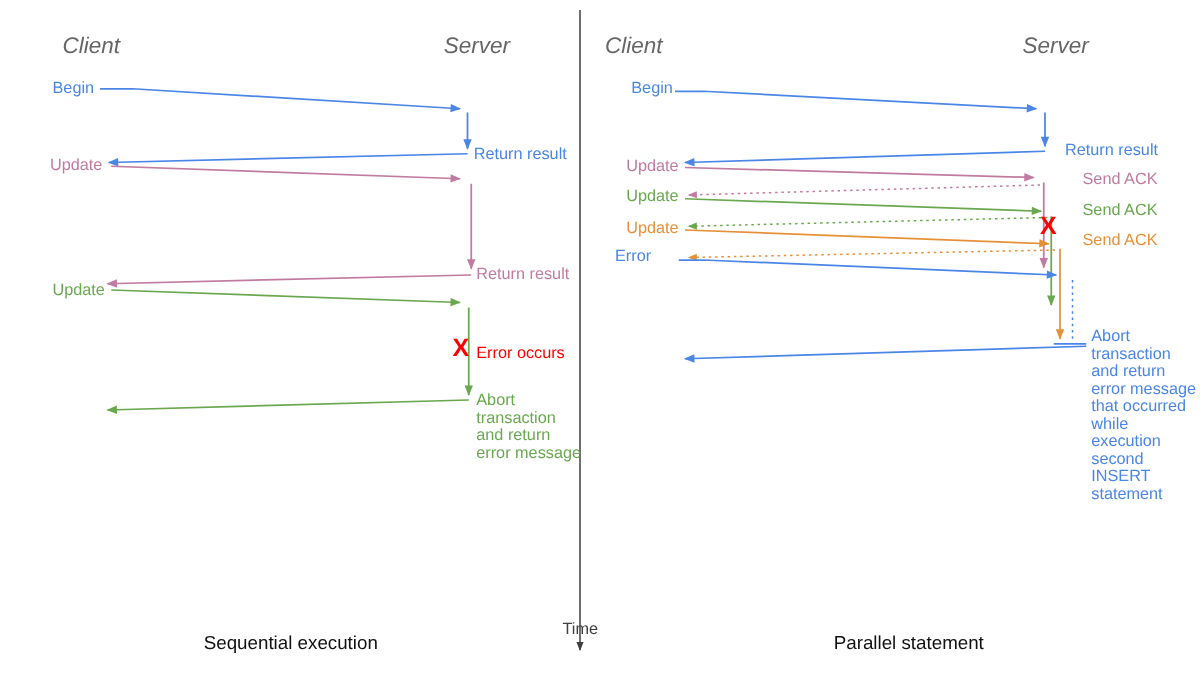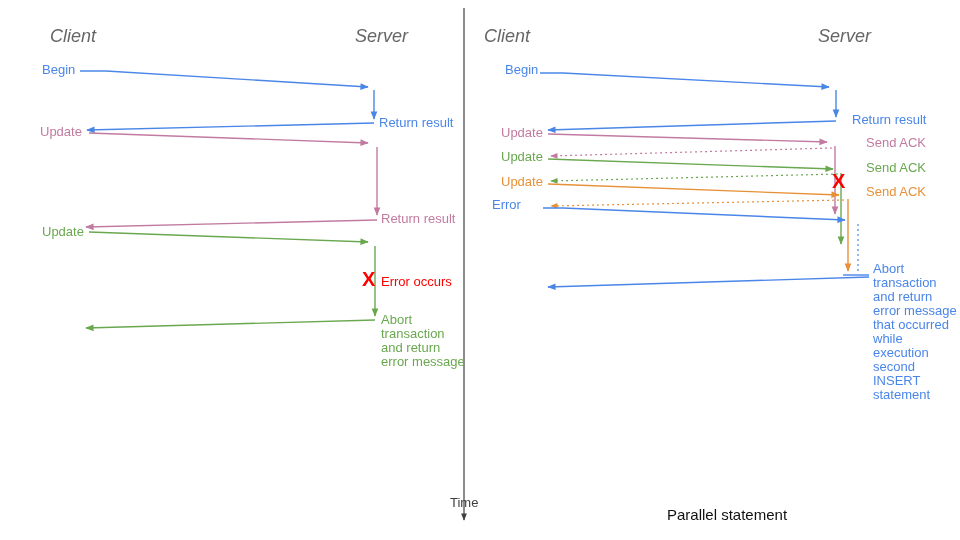--- a/index.html
+++ b/index.html
@@ -82,20 +82,21 @@
   <span class="lbl c-pink" style="left:381px;top:212px;">Return result</span>
   <span class="lbl c-green" style="left:42px;top:225px;">Update</span>
   <span class="errx" style="left:362px;top:270px;">X</span>
   <span class="lbl c-red" style="left:381px;top:275px;">Error occurs</span>
   <div class="abort c-green" style="left:381px;top:313px;">
     <div>Abort</div>
     <div>transaction</div>
     <div>and return</div>
     <div>error message</div>
   </div>
+  <span class="caption" style="left:163px;top:506px;">Sequential execution</span>
 
   <span class="lbl c-axis" style="left:450px;top:496px;">Time</span>
 
   <span class="actor" style="left:484px;top:26px;">Client</span>
   <span class="actor" style="left:818px;top:26px;">Server</span>
   <span class="lbl c-blue" style="left:505px;top:63px;">Begin</span>
   <span class="lbl c-blue" style="left:852px;top:113px;">Return result</span>
   <span class="lbl c-pink" style="left:501px;top:126px;">Update</span>
   <span class="lbl c-pink" style="left:866px;top:136px;">Send ACK</span>
   <span class="lbl c-green" style="left:501px;top:150px;">Update</span>

